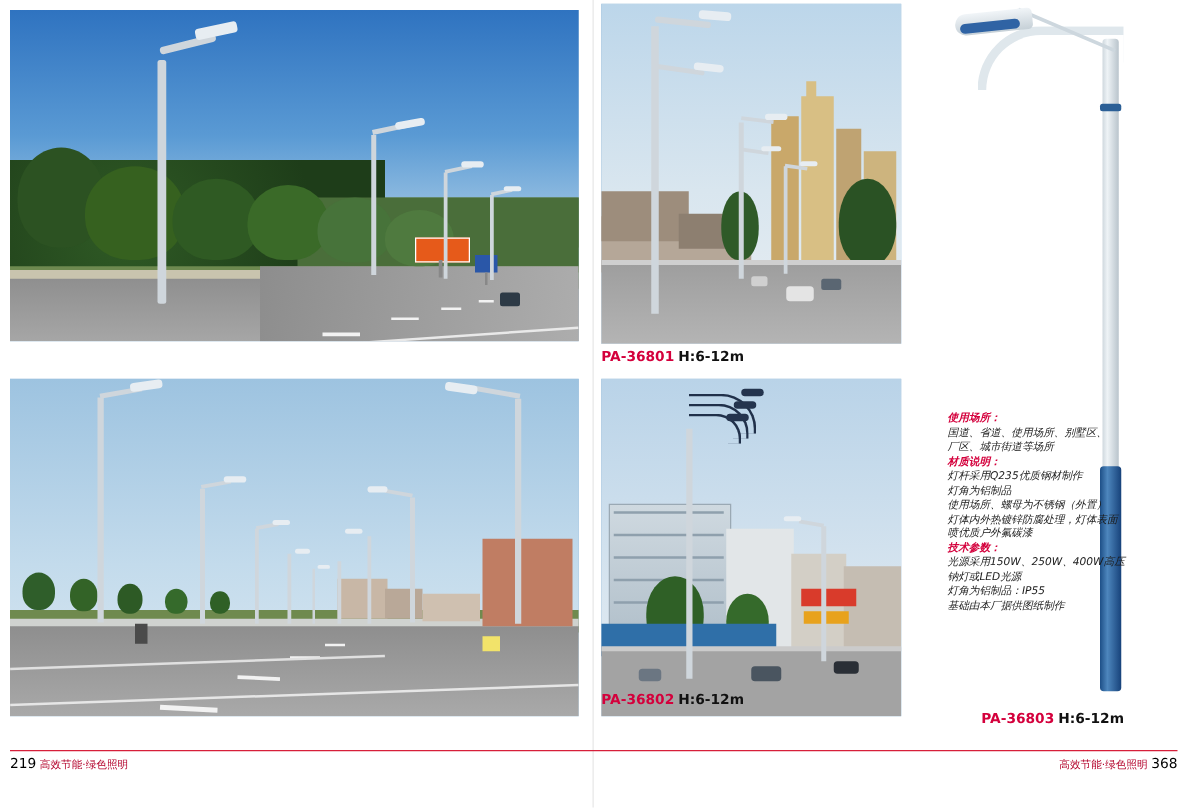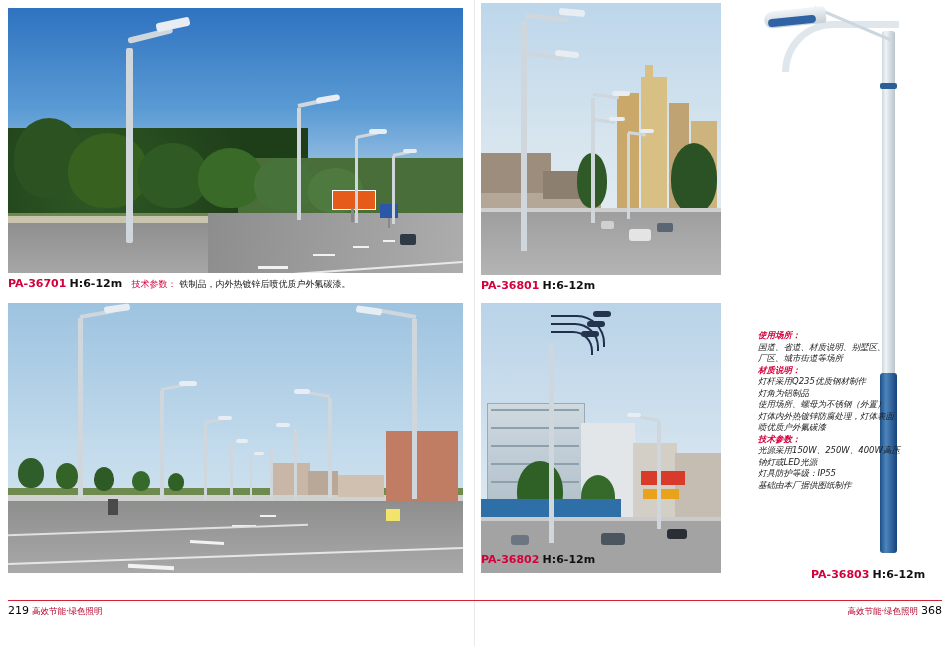--- a/index.html
+++ b/index.html
@@ -121,26 +121,20 @@
     <div class="arm" style="left:385px;top:146px;width:17px;height:3px;transform:rotate(-12deg);transform-origin:left center;"></div>
     <div class="lamp" style="left:395px;top:141px;width:14px;height:4px;"></div>
 
     <div class="dash" style="left:250px;top:258px;width:30px;height:3px;"></div>
     <div class="dash" style="left:305px;top:246px;width:22px;height:2px;"></div>
     <div class="dash" style="left:345px;top:238px;width:16px;height:2px;"></div>
     <div class="dash" style="left:375px;top:232px;width:12px;height:2px;"></div>
     <div style="position:absolute;left:200px;top:262px;width:255px;height:2px;background:#e9e9e9;transform:rotate(-4deg);"></div>
 
     <div style="position:absolute;left:392px;top:226px;width:16px;height:11px;background:#2d3a46;border-radius:2px;"></div>
-  </div>
-  <div class="cap" style="left:8px;top:277px;">
-    <span class="code">PA-36701</span>
-    <span class="h">H:6-12m</span>
-    <span class="spec-label">技术参数：</span>
-    <span class="spec">铁制品，内外热镀锌后喷优质户外氟碳漆。</span>
   </div>
 
   <div class="photo" id="p2">
     <div class="sky"></div>
     <div class="towers">
       <div class="bldg" style="left:6px;top:30px;width:22px;height:120px;background:#c9a86a;"></div>
       <div class="bldg" style="left:30px;top:14px;width:26px;height:136px;background:#d8bf84;"></div>
       <div class="bldg" style="left:58px;top:40px;width:20px;height:110px;background:#bfa372;"></div>
       <div class="bldg" style="left:80px;top:58px;width:26px;height:92px;background:#cdb47e;"></div>
       <div class="bldg" style="left:34px;top:2px;width:8px;height:16px;background:#d8bf84;"></div>
@@ -282,36 +276,36 @@
     <div style="position:absolute;left:52px;top:18px;width:110px;height:44px;border-top:7px solid #dfe7ec;border-left:7px solid #dfe7ec;border-radius:60px 0 0 0;"></div>
 
     <div style="position:absolute;left:78px;top:36px;width:84px;height:3px;background:#cdd7de;transform:rotate(23deg);transform-origin:right center;"></div>
 
     <div style="position:absolute;left:34px;top:6px;width:62px;height:17px;background:linear-gradient(#f1f5f8,#c6d0d7);border-radius:9px 4px 4px 9px;transform:rotate(-6deg);"></div>
     <div style="position:absolute;left:38px;top:14px;width:48px;height:8px;background:#2f63a4;border-radius:4px;transform:rotate(-6deg);"></div>
   </div>
 
   <div class="specbox">
     <div class="hd">使用场所：</div>
-    <div>国道、省道、材质说明、别墅区、</div>
+    <div>国道、省道、使用场所、别墅区、</div>
     <div>厂区、城市街道等场所</div>
     <div class="hd">材质说明：</div>
     <div>灯杆采用Q235优质钢材制作</div>
     <div>灯角为铝制品</div>
     <div>使用场所、螺母为不锈钢（外置）</div>
     <div>灯体内外热镀锌防腐处理，灯体表面</div>
     <div>喷优质户外氟碳漆</div>
     <div class="hd">技术参数：</div>
     <div>光源采用150W、250W、400W高压</div>
     <div>钠灯或LED光源</div>
-    <div>灯具防护等级：IP55</div>
+    <div>灯角为铝制品：IP55</div>
     <div>基础由本厂据供图纸制作</div>
   </div>
 
-  <div class="cap" style="left:811px;top:568px;">
+  <div class="cap" style="left:785px;top:568px;">
     <span class="code">PA-36803</span>
     <span class="h">H:6-12m</span>
   </div>
 
   <div class="footline"></div>
   <div class="foot-left">
     <span class="num">219</span>
     <span class="t">高效节能·绿色照明</span>
   </div>
   <div class="foot-right">

